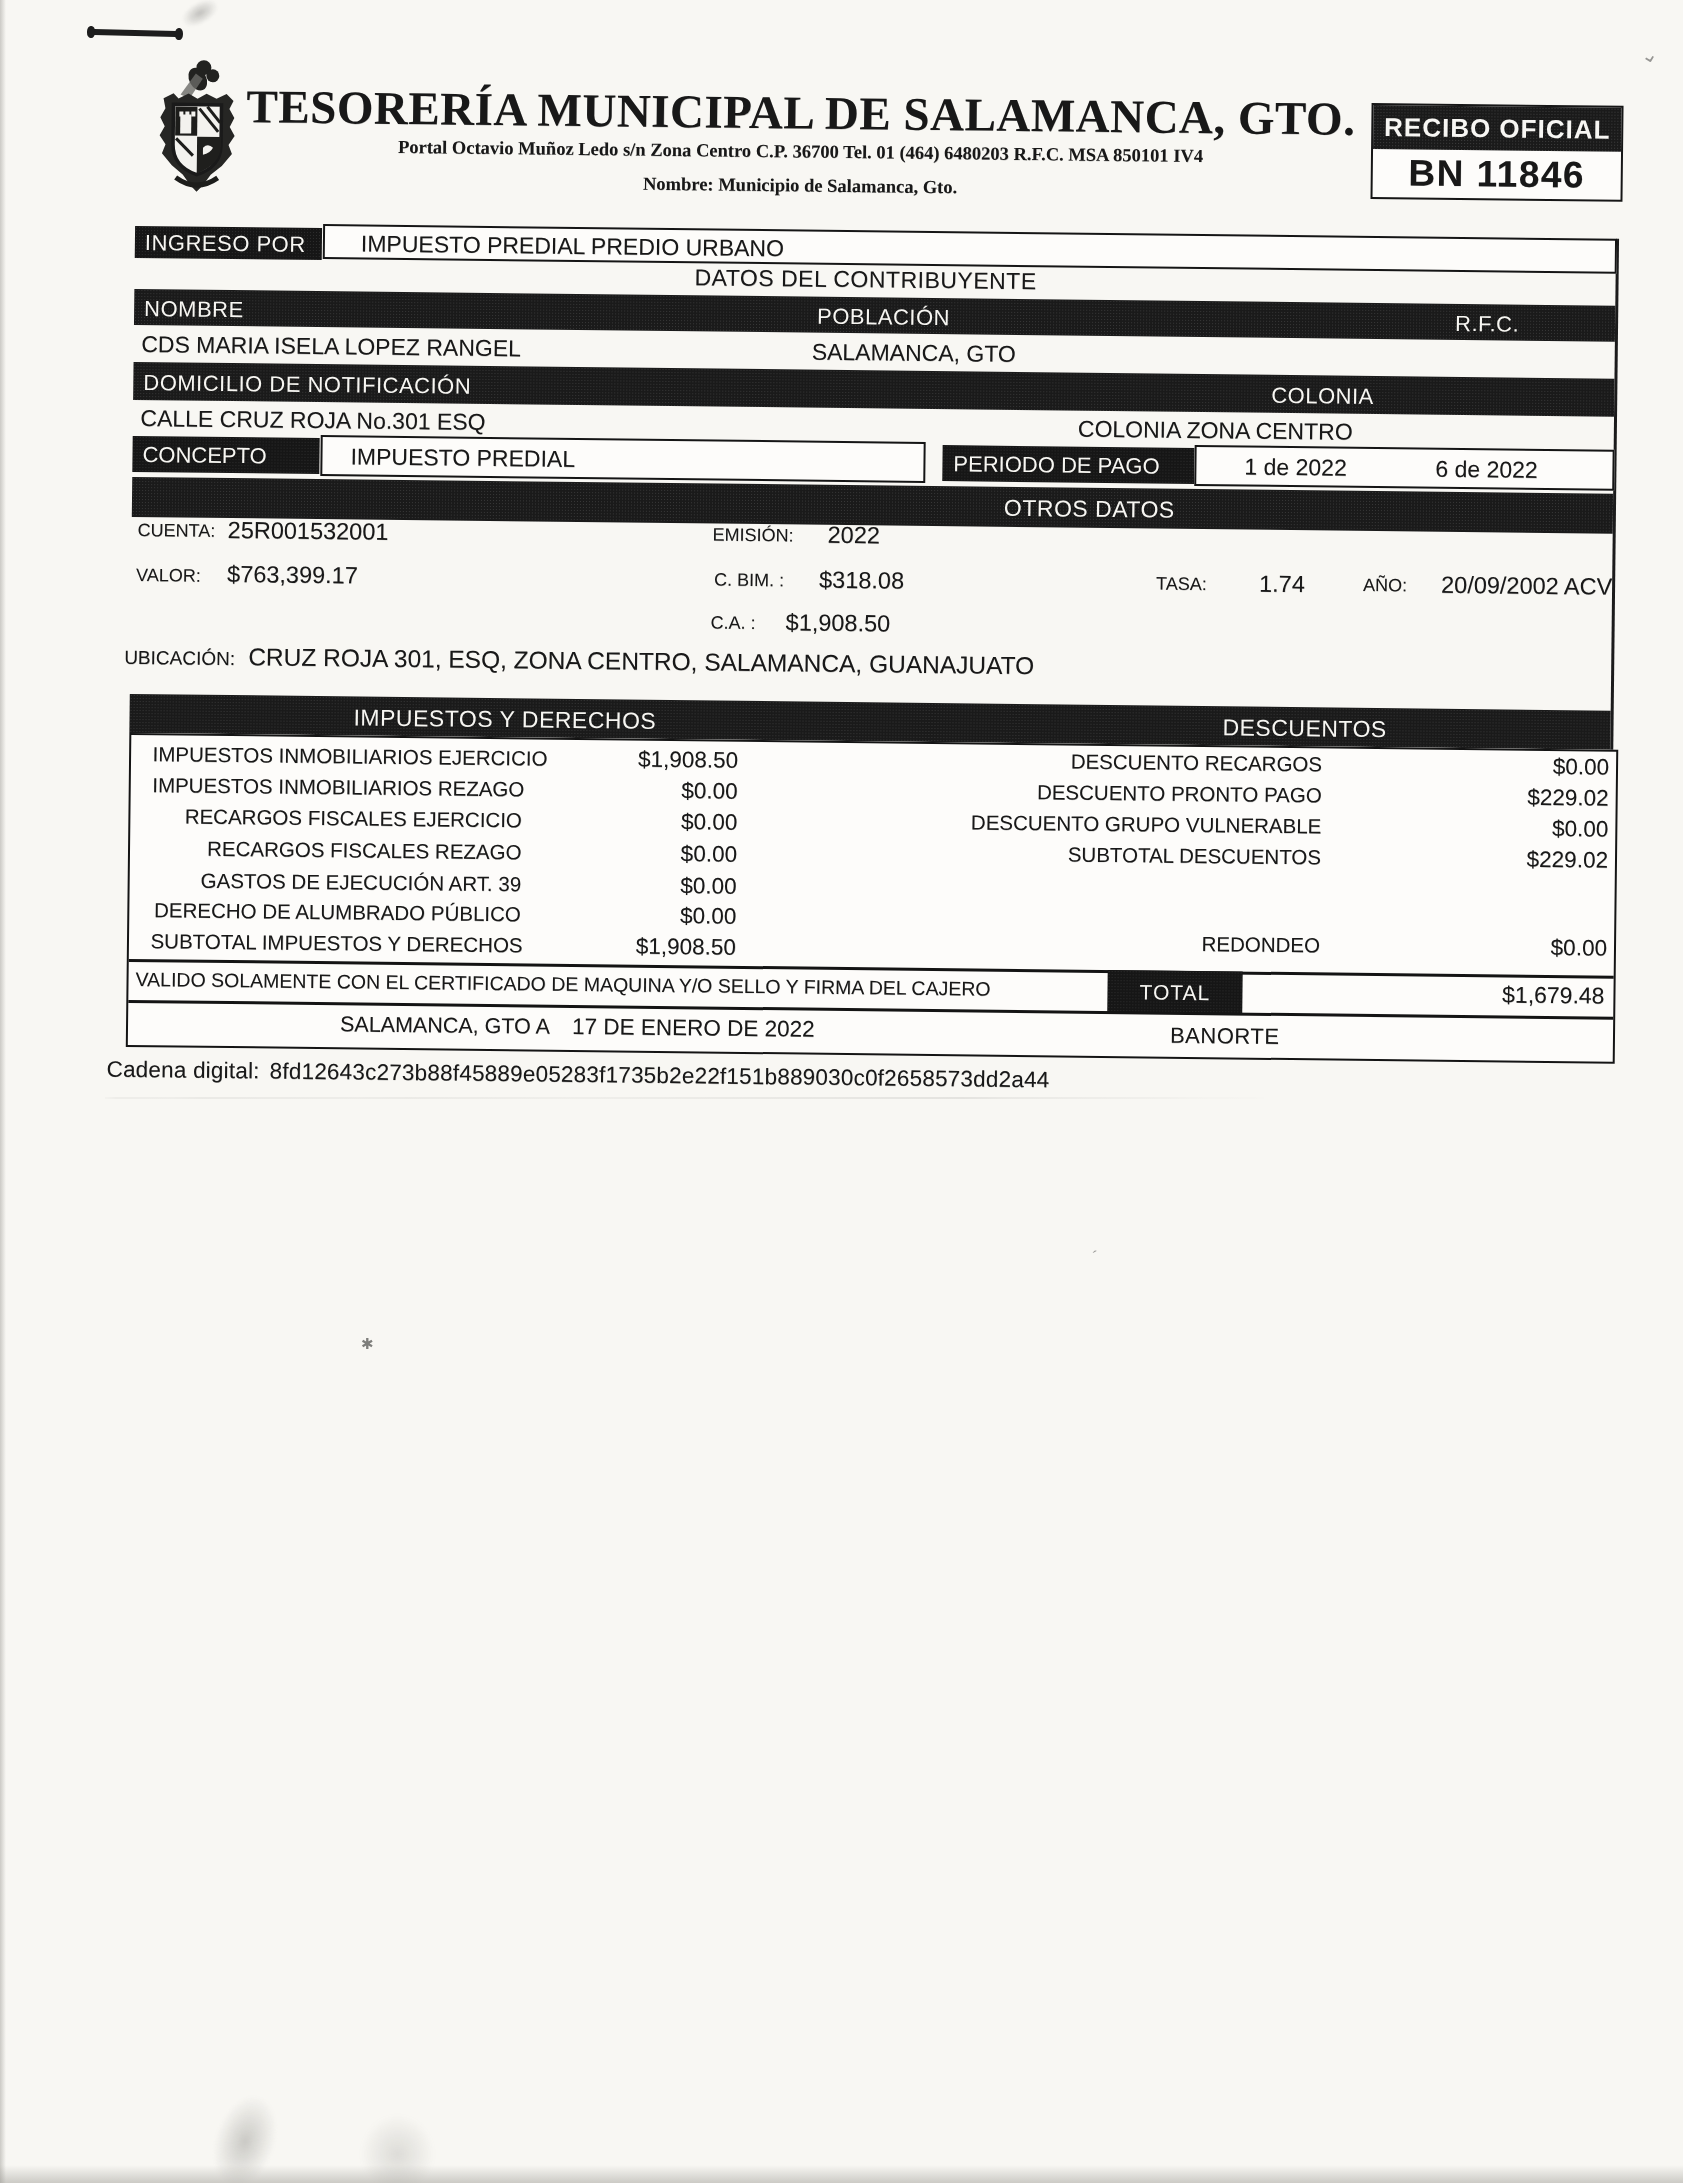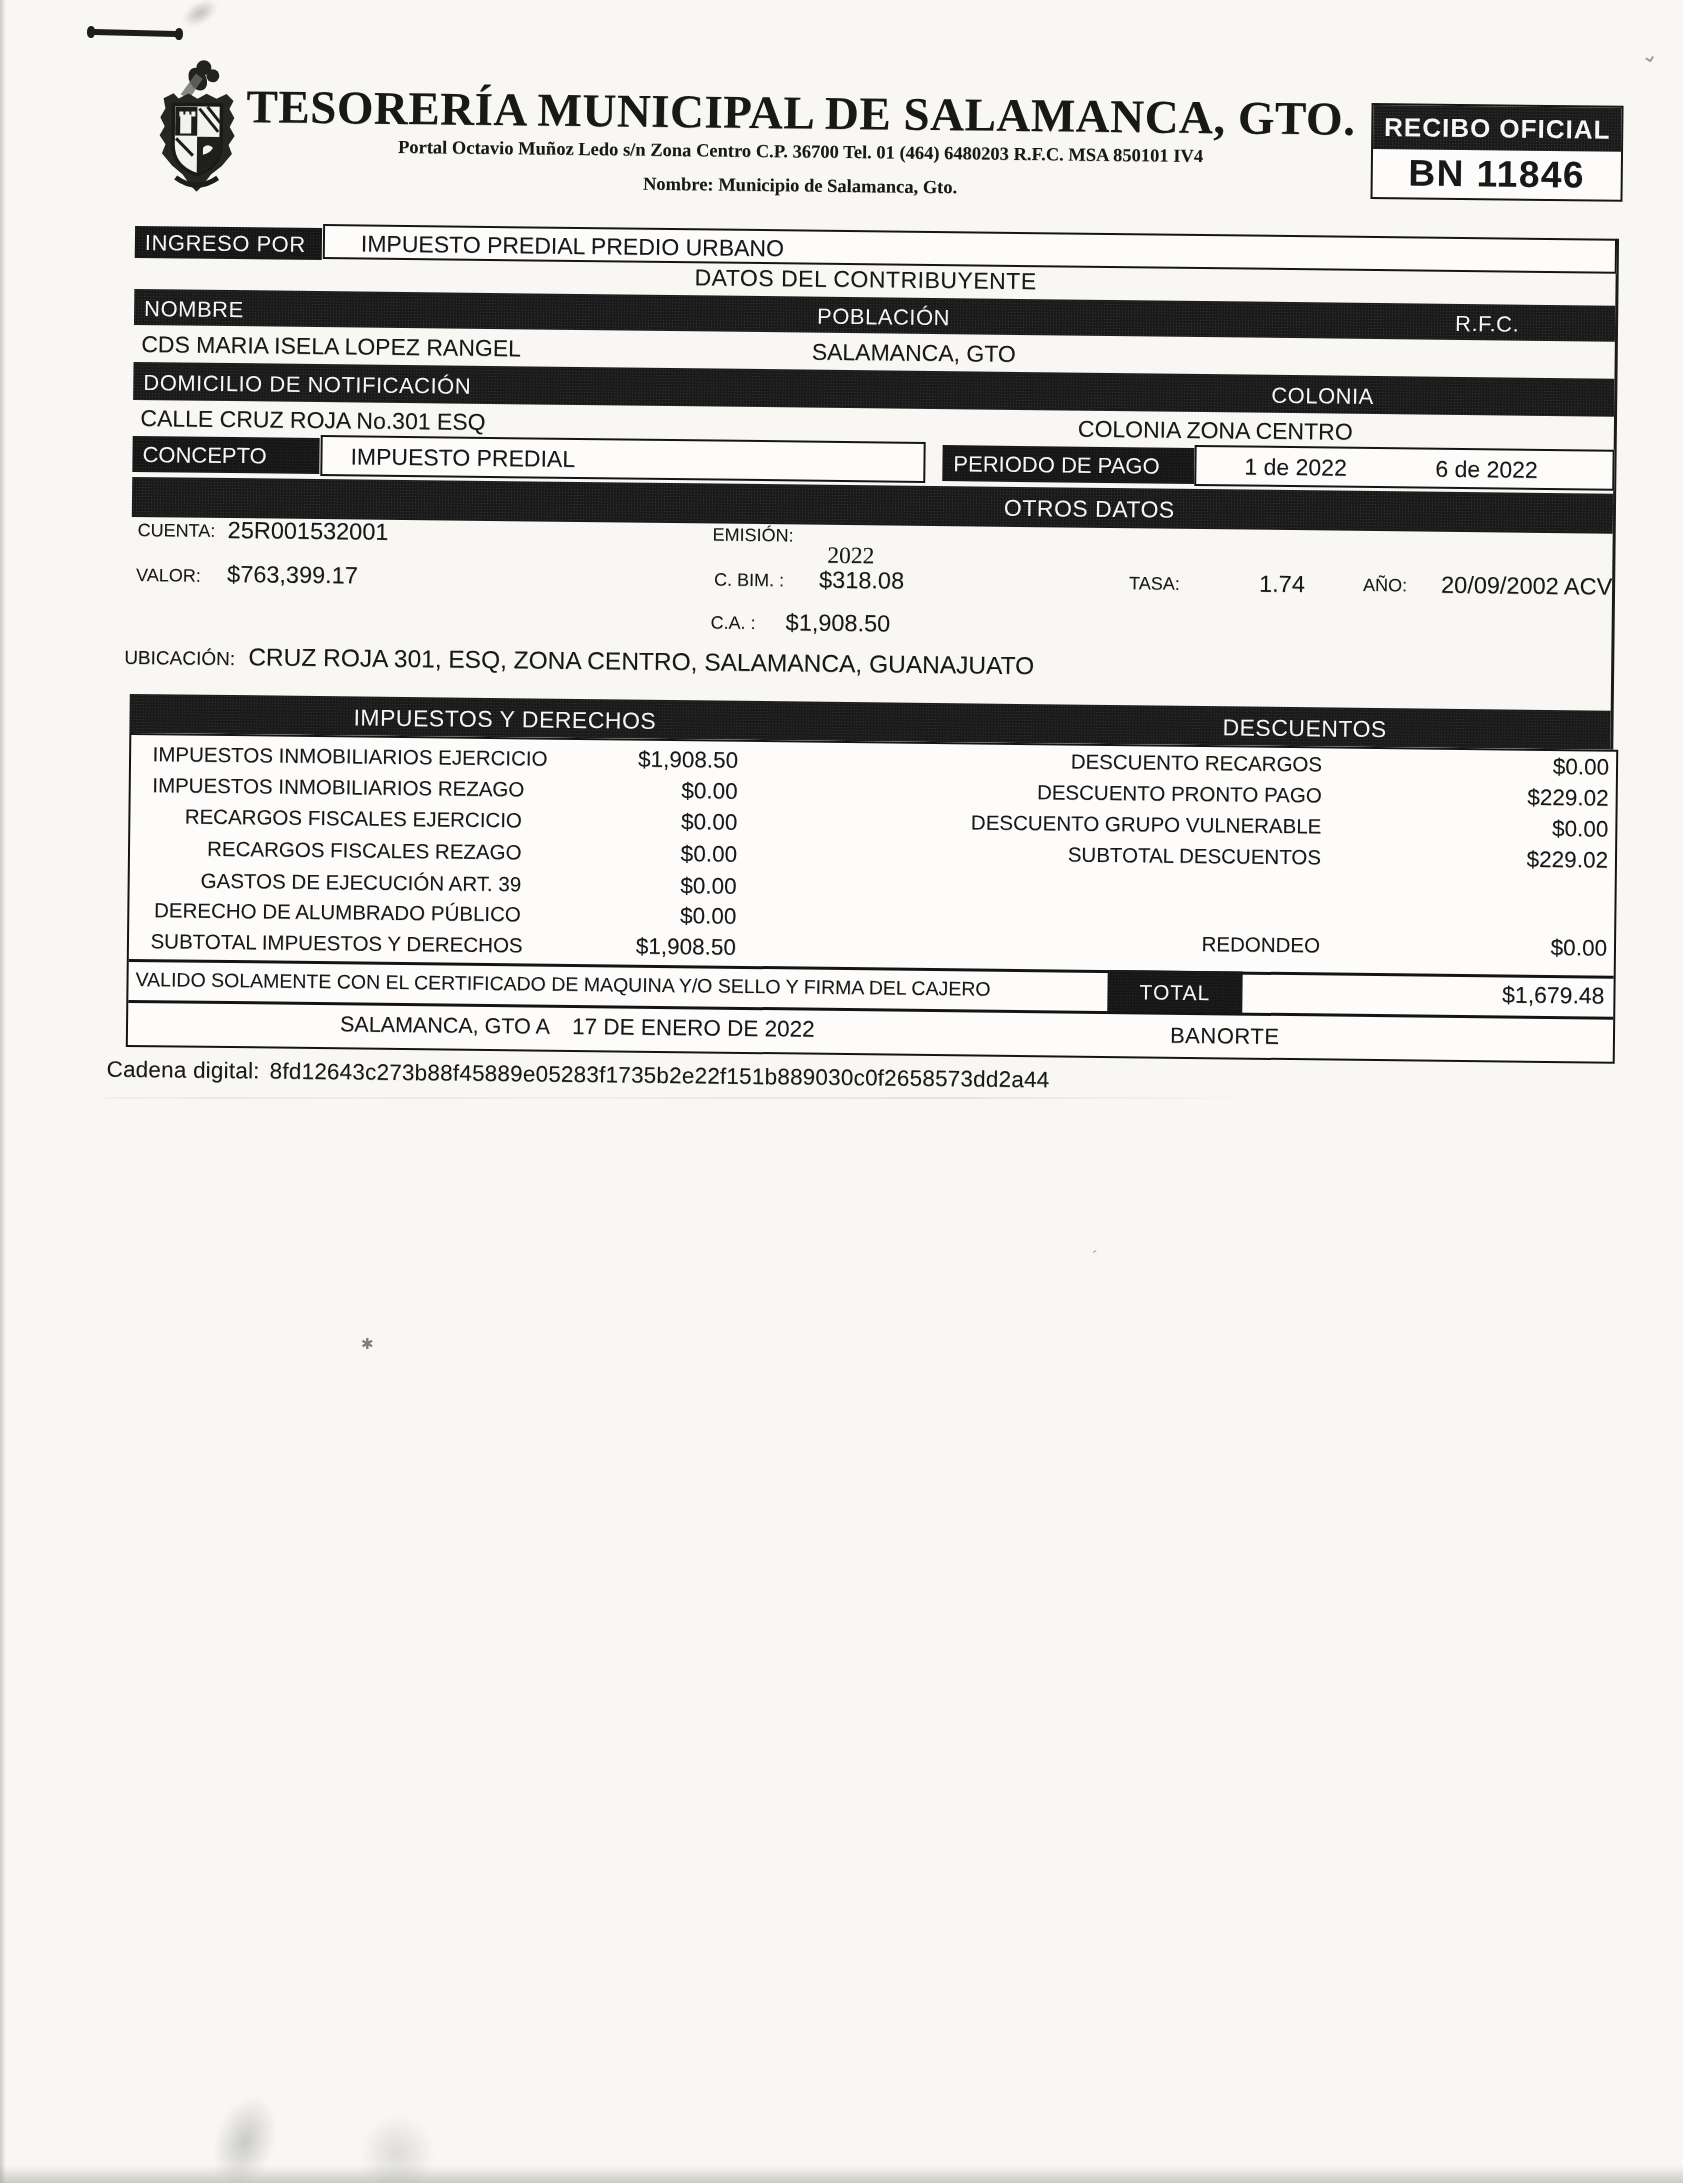--- a/index.html
+++ b/index.html
@@ -143,27 +143,27 @@
       <span class="abs val" style="left:239px;top:6px;">6 de 2022</span>
     </div>
 
     <div class="abs bar" style="left:135px;top:477px;width:1481px;height:40px;">
       <span style="left:872px;top:8px;font-size:23px;">OTROS DATOS</span>
     </div>
 
     <span class="abs lab-sm" style="left:141px;top:520px;">CUENTA:</span>
     <span class="abs val-lg" style="left:231px;top:516px;">25R001532001</span>
     <span class="abs lab-sm" style="left:716px;top:518px;">EMISIÓN:</span>
-    <span class="abs val-lg" style="left:831px;top:534px;font-family:Liberation Serif, serif;">2022</span>
+    <span class="abs val-lg" style="left:831px;top:514px;">2022</span>
 
     <span class="abs lab-sm" style="left:140px;top:565px;">VALOR:</span>
     <span class="abs val-lg" style="left:231px;top:560px;">$763,399.17</span>
     <span class="abs lab-sm" style="left:718px;top:563px;">C. BIM. :</span>
     <span class="abs val-lg" style="left:823px;top:559px;">$318.08</span>
-    <span class="abs lab-sm" style="left:1133px;top:562px;">TASA:</span>
+    <span class="abs lab-sm" style="left:1160px;top:562px;">TASA:</span>
     <span class="abs val-lg" style="left:1263px;top:558px;">1.74</span>
     <span class="abs lab-sm" style="left:1367px;top:561px;">AÑO:</span>
     <span class="abs val-lg" style="left:1445px;top:557px;">20/09/2002 ACV</span>
 
     <span class="abs lab-sm" style="left:715px;top:606px;">C.A. :</span>
     <span class="abs val-lg" style="left:790px;top:602px;">$1,908.50</span>
 
     <span class="abs" style="left:129px;top:647px;font-size:19px;">UBICACIÓN:</span>
     <span class="abs" style="left:253px;top:642px;font-size:24.5px;white-space:nowrap;">CRUZ ROJA 301, ESQ, ZONA CENTRO, SALAMANCA, GUANAJUATO</span>
 

